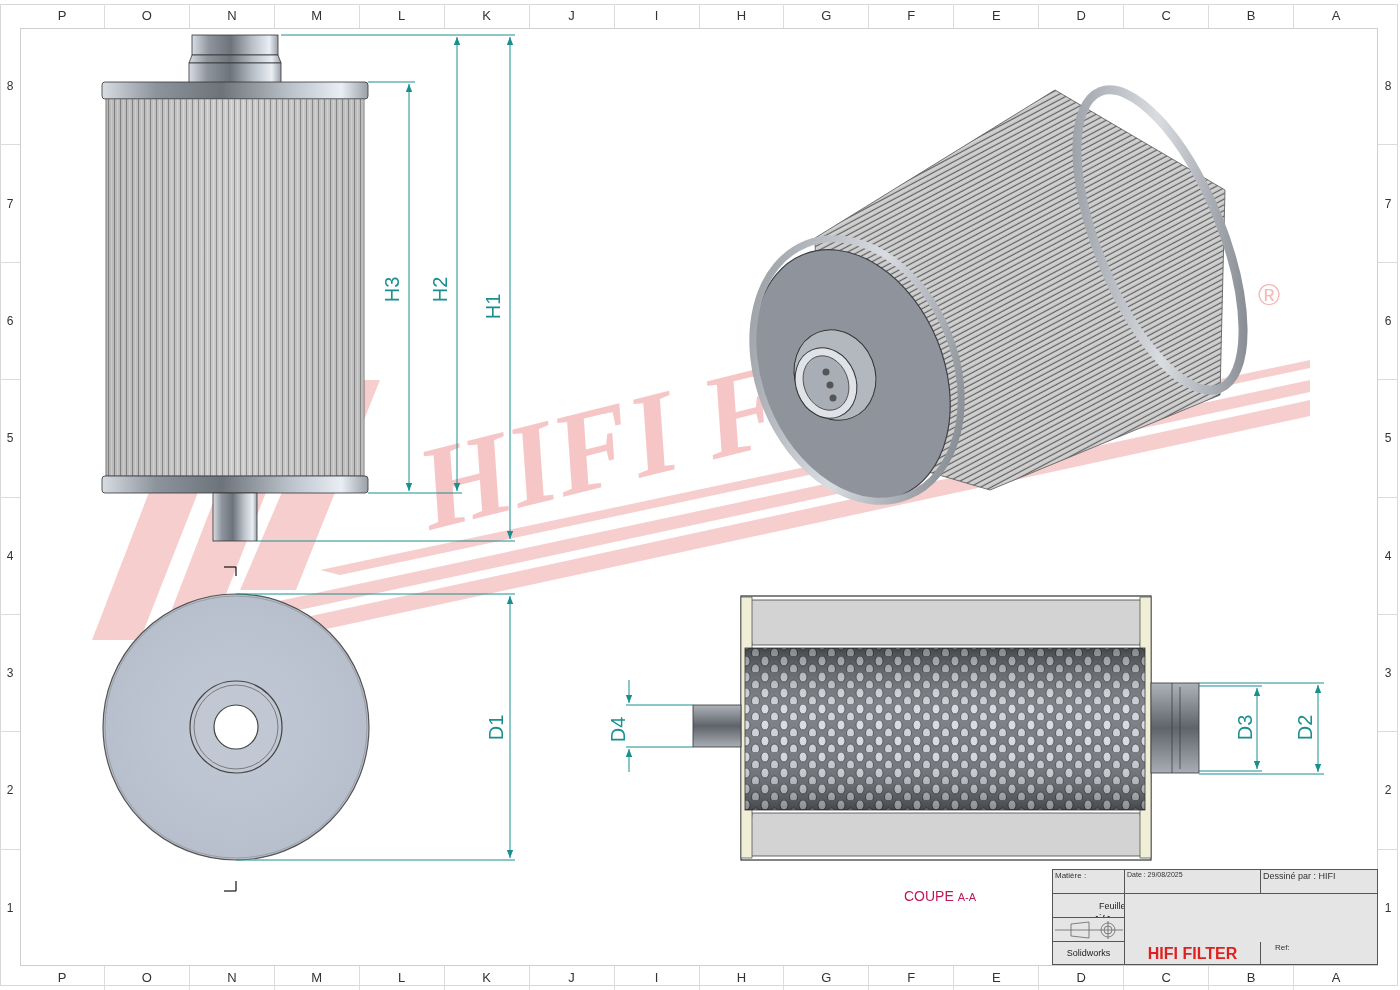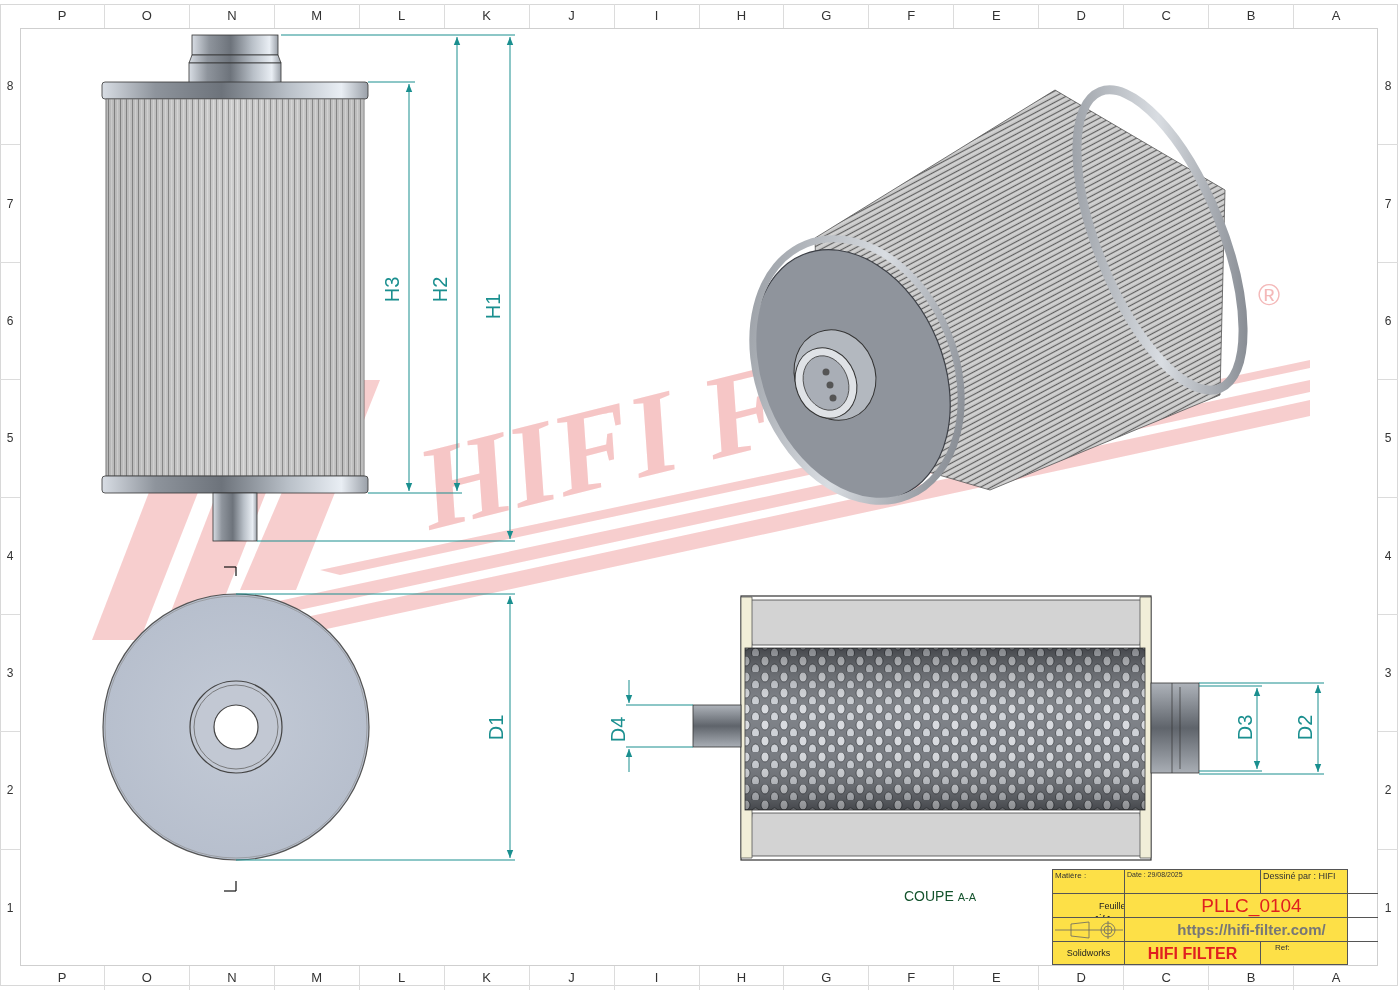--- a/index.html
+++ b/index.html
@@ -12,23 +12,23 @@
   .colrow.bottom { top: 966px; }
   .colcell { flex: 1; text-align: center; font-size: 13px; line-height: 24px; color: #333; border-right: 1px solid #dcdcdc; }
   .colcell:last-child { border-right: none; }
   .rowcol { position: absolute; top: 28px; width: 20px; height: 938px; display: flex; flex-direction: column; }
   .rowcol.left { left: 0; }
   .rowcol.right { left: 1378px; }
   .rowcell { flex: 1; display: flex; align-items: center; justify-content: center; font-size: 12px; color: #333; border-bottom: 1px solid #dcdcdc; }
   .rowcell:last-child { border-bottom: none; }
   .layer { position: absolute; left: 0; top: 0; width: 1400px; height: 990px; }
   .dimlabel { position: absolute; color: #1a8f8f; font-size: 20px; transform: rotate(-90deg); transform-origin: center center; white-space: nowrap; }
-  .caption { position: absolute; left: 904px; top: 888px; font-size: 14px; color: #14532d; }
+  .caption { position: absolute; left: 904px; top: 888px; font-size: 14px; color: #be185d; }
   .caption .sub { font-size: 11px; }
-  .tb { position: absolute; left: 1052px; top: 869px; width: 296px; height: 96px; border: 1px solid #555; box-sizing: border-box; background: #fde047; }
+  .tb { position: absolute; left: 1052px; top: 869px; width: 326px; height: 96px; border: 1px solid #555; box-sizing: border-box; background: #e5e5e5; }
   .tb .cell { position: absolute; box-sizing: border-box; border-right: 1px solid #555; border-bottom: 1px solid #555; overflow: hidden; }
   .tb .lbl { font-size: 8px; color: #333; position: absolute; left: 2px; top: 1px; }
   .tb .val-lg { font-size: 14px; }
   .red { color: #e0201f; }
   .grey { color: #777; }
   .wm-reg { position: absolute; left: 1258px; top: 278px; font-size: 30px; color: #f4b9b9; }
 </style>
 </head>
 <body>
 
@@ -284,38 +284,32 @@
       <span class="lbl" style="font-size:7px;">Date : 29/08/2025</span>
     </div>
     <div class="cell" style="left:208px; top:0; width:117px; height:24px; border-right:none;">
       <span class="lbl" style="font-size:9px;">Dessiné par : HIFI</span>
     </div>
 
     <div class="cell" style="left:0; top:24px; width:72px; height:24px;">
       <span style="position:absolute; left:2px; top:7px; font-size:9px;padding-left:44px;">Feuille :</span>
       <span class="val-lg" style="position:absolute; left:40px; top:3px;margin-top:16px;">1/1</span>
     </div>
-    <div class="cell" style="left:72px; top:24px; width:253px; height:24px; border-right:none; text-align:center;">
-      <span class="red" style="font-size:19px; line-height:24px;">PLLC_0104</span>
-    </div>
 
     <div class="cell" style="left:0; top:48px; width:72px; height:24px;">
       <svg width="72" height="24">
         <g stroke="#666" stroke-width="0.8" fill="none">
           <line x1="2" y1="12" x2="70" y2="12"></line>
           <polygon points="18,6 36,4 36,20 18,18"></polygon>
           <circle cx="55" cy="12" r="7"></circle>
           <circle cx="55" cy="12" r="4"></circle>
           <line x1="55" y1="3" x2="55" y2="21"></line>
         </g>
       </svg>
     </div>
-    <div class="cell" style="left:72px; top:48px; width:253px; height:24px; border-right:none; text-align:center;">
-      <span class="grey" style="font-size:15px; font-weight:bold; line-height:24px;">https://hifi-filter.com/</span>
-    </div>
 
     <div class="cell" style="left:0; top:72px; width:72px; height:23px; border-bottom:none; text-align:center;">
       <span style="font-size:9px; line-height:23px;">Solidworks</span>
     </div>
     <div class="cell" style="left:72px; top:72px; width:136px; height:23px; border-bottom:none; text-align:center;">
       <span class="red" style="font-size:16px; font-weight:bold; line-height:23px;">HIFI FILTER</span>
     </div>
     <div class="cell" style="left:220px; top:72px; width:117px; height:23px; border-right:none; border-bottom:none;">
       <span class="lbl">Ref:</span>
     </div>

